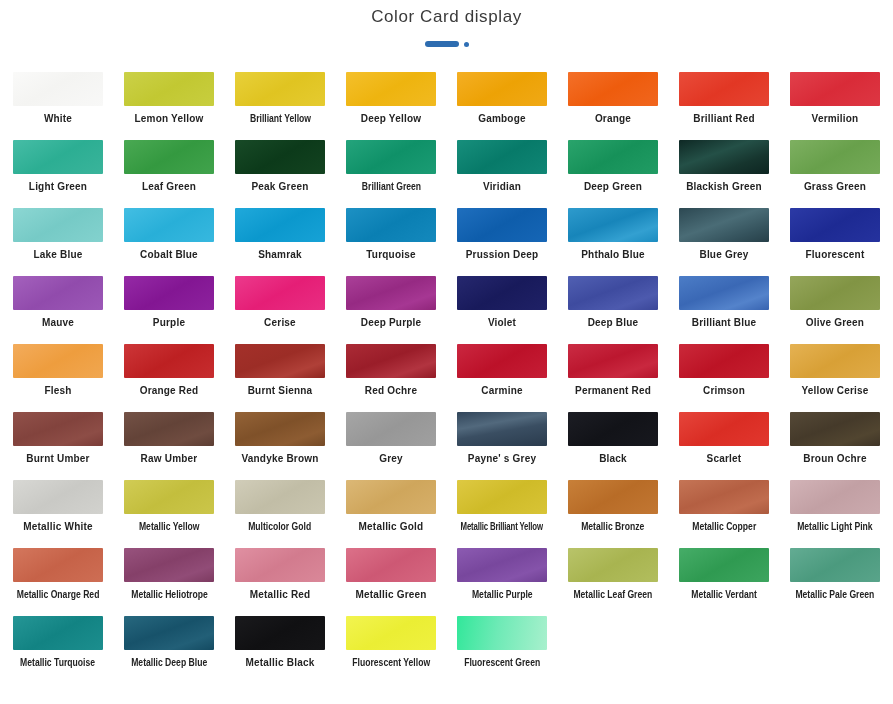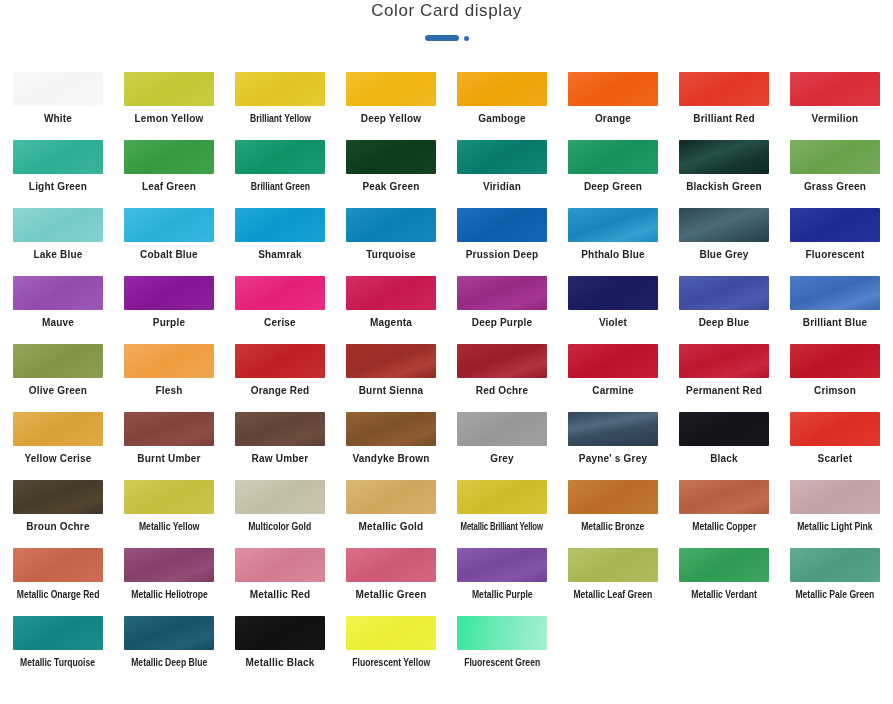--- a/index.html
+++ b/index.html
@@ -12,20 +12,21 @@
     height: 704px;
     overflow: hidden;
     font-family: "Liberation Sans", "DejaVu Sans", sans-serif;
     color: #333333;
     position: relative;
   }
 
   
   .header {
     width: 100%;
+    padding-top: 6px;
     text-align: center;
   }
   .page-title {
     font-size: 17px;
     font-weight: 400;
     color: #3a3a3a;
     letter-spacing: 0.6px;
     line-height: 22px;
     margin: 0;
   }
@@ -143,28 +144,28 @@
     </div>
     <div class="swatch-cell">
       <span class="swatch-chip" style="background: linear-gradient(150deg, rgb(70, 189, 166) 0%, rgb(44, 174, 147) 50%, rgb(58, 180, 155) 100%);"></span>
       <span class="swatch-label">Light Green</span>
     </div>
     <div class="swatch-cell">
       <span class="swatch-chip" style="background: linear-gradient(150deg, rgb(74, 169, 83) 0%, rgb(52, 153, 64) 50%, rgb(65, 163, 76) 100%);"></span>
       <span class="swatch-label">Leaf Green</span>
     </div>
     <div class="swatch-cell">
+      <span class="swatch-chip" style="background: linear-gradient(150deg, rgb(24, 74, 39) 0%, rgb(12, 58, 26) 50%, rgb(19, 67, 32) 100%);"></span>
+      <span class="swatch-label">Peak Green</span>
+    </div>
+    <div class="swatch-cell">
       <span class="swatch-chip" style="background: linear-gradient(150deg, rgb(36, 164, 124) 0%, rgb(15, 145, 104) 50%, rgb(27, 156, 116) 100%);"></span>
       <span class="swatch-label squeeze">Brilliant Green</span>
     </div>
     <div class="swatch-cell">
-      <span class="swatch-chip" style="background: linear-gradient(150deg, rgb(24, 74, 39) 0%, rgb(12, 58, 26) 50%, rgb(19, 67, 32) 100%);"></span>
-      <span class="swatch-label">Peak Green</span>
-    </div>
-    <div class="swatch-cell">
       <span class="swatch-chip" style="background: linear-gradient(150deg, rgb(23, 143, 124) 0%, rgb(7, 122, 105) 50%, rgb(16, 134, 117) 100%);"></span>
       <span class="swatch-label">Viridian</span>
     </div>
     <div class="swatch-cell">
       <span class="swatch-chip" style="background: linear-gradient(150deg, rgb(42, 164, 108) 0%, rgb(22, 145, 89) 50%, rgb(33, 156, 100) 100%);"></span>
       <span class="swatch-label">Deep Green</span>
     </div>
     <div class="swatch-cell">
       <span class="swatch-chip" style="background: linear-gradient(160deg, rgb(14, 40, 36) 0%, rgb(36, 80, 71) 40%, rgb(22, 53, 46) 70%, rgb(13, 37, 33) 100%);"></span>
       <span class="swatch-label">Blackish Green</span>
@@ -211,24 +212,20 @@
     </div>
     <div class="swatch-cell">
       <span class="swatch-chip" style="background: linear-gradient(150deg, rgb(149, 42, 166) 0%, rgb(131, 22, 147) 50%, rgb(141, 34, 158) 100%);"></span>
       <span class="swatch-label">Purple</span>
     </div>
     <div class="swatch-cell">
       <span class="swatch-chip" style="background: linear-gradient(150deg, rgb(236, 58, 140) 0%, rgb(229, 30, 118) 50%, rgb(233, 45, 130) 100%);"></span>
       <span class="swatch-label">Cerise</span>
     </div>
     <div class="swatch-cell">
-      <span class="swatch-chip" style="background: linear-gradient(150deg, rgb(211, 47, 99) 0%, rgb(197, 24, 78) 50%, rgb(206, 37, 89) 100%);"></span>
-      <span class="swatch-label">Magenta</span>
-    </div>
-    <div class="swatch-cell">
       <span class="swatch-chip" style="background: linear-gradient(160deg, rgb(171, 64, 153) 0%, rgb(150, 42, 131) 45%, rgb(166, 55, 147) 75%, rgb(143, 37, 121) 100%);"></span>
       <span class="swatch-label">Deep Purple</span>
     </div>
     <div class="swatch-cell">
       <span class="swatch-chip" style="background: linear-gradient(150deg, rgb(38, 40, 111) 0%, rgb(24, 26, 91) 50%, rgb(31, 33, 102) 100%);"></span>
       <span class="swatch-label">Violet</span>
     </div>
     <div class="swatch-cell">
       <span class="swatch-chip" style="background: linear-gradient(160deg, rgb(81, 96, 179) 0%, rgb(62, 75, 159) 45%, rgb(77, 90, 174) 75%, rgb(58, 70, 152) 100%);"></span>
       <span class="swatch-label">Deep Blue</span>
@@ -299,20 +296,24 @@
     </div>
     <div class="swatch-cell">
       <span class="swatch-chip" style="background: linear-gradient(150deg, rgb(230, 69, 59) 0%, rgb(218, 45, 36) 50%, rgb(226, 55, 46) 100%);"></span>
       <span class="swatch-label">Scarlet</span>
     </div>
     <div class="swatch-cell">
       <span class="swatch-chip" style="background: linear-gradient(160deg, rgb(85, 73, 55) 0%, rgb(69, 58, 42) 45%, rgb(81, 69, 48) 75%, rgb(62, 52, 38) 100%);"></span>
       <span class="swatch-label">Broun Ochre</span>
     </div>
     <div class="swatch-cell">
+      <span class="swatch-chip" style="background: linear-gradient(150deg, rgb(216, 216, 212) 0%, rgb(201, 201, 197) 50%, rgb(210, 210, 206) 100%);"></span>
+      <span class="swatch-label">Metallic White</span>
+    </div>
+    <div class="swatch-cell">
       <span class="swatch-chip" style="background: linear-gradient(150deg, rgb(209, 204, 85) 0%, rgb(195, 190, 61) 50%, rgb(203, 198, 74) 100%);"></span>
       <span class="swatch-label squeeze">Metallic Yellow</span>
     </div>
     <div class="swatch-cell">
       <span class="swatch-chip" style="background: linear-gradient(150deg, rgb(209, 205, 185) 0%, rgb(193, 189, 166) 50%, rgb(202, 198, 176) 100%);"></span>
       <span class="swatch-label squeeze">Multicolor Gold</span>
     </div>
     <div class="swatch-cell">
       <span class="swatch-chip" style="background: linear-gradient(150deg, rgb(220, 184, 118) 0%, rgb(207, 166, 92) 50%, rgb(215, 176, 106) 100%);"></span>
       <span class="swatch-label">Metallic Gold</span>

